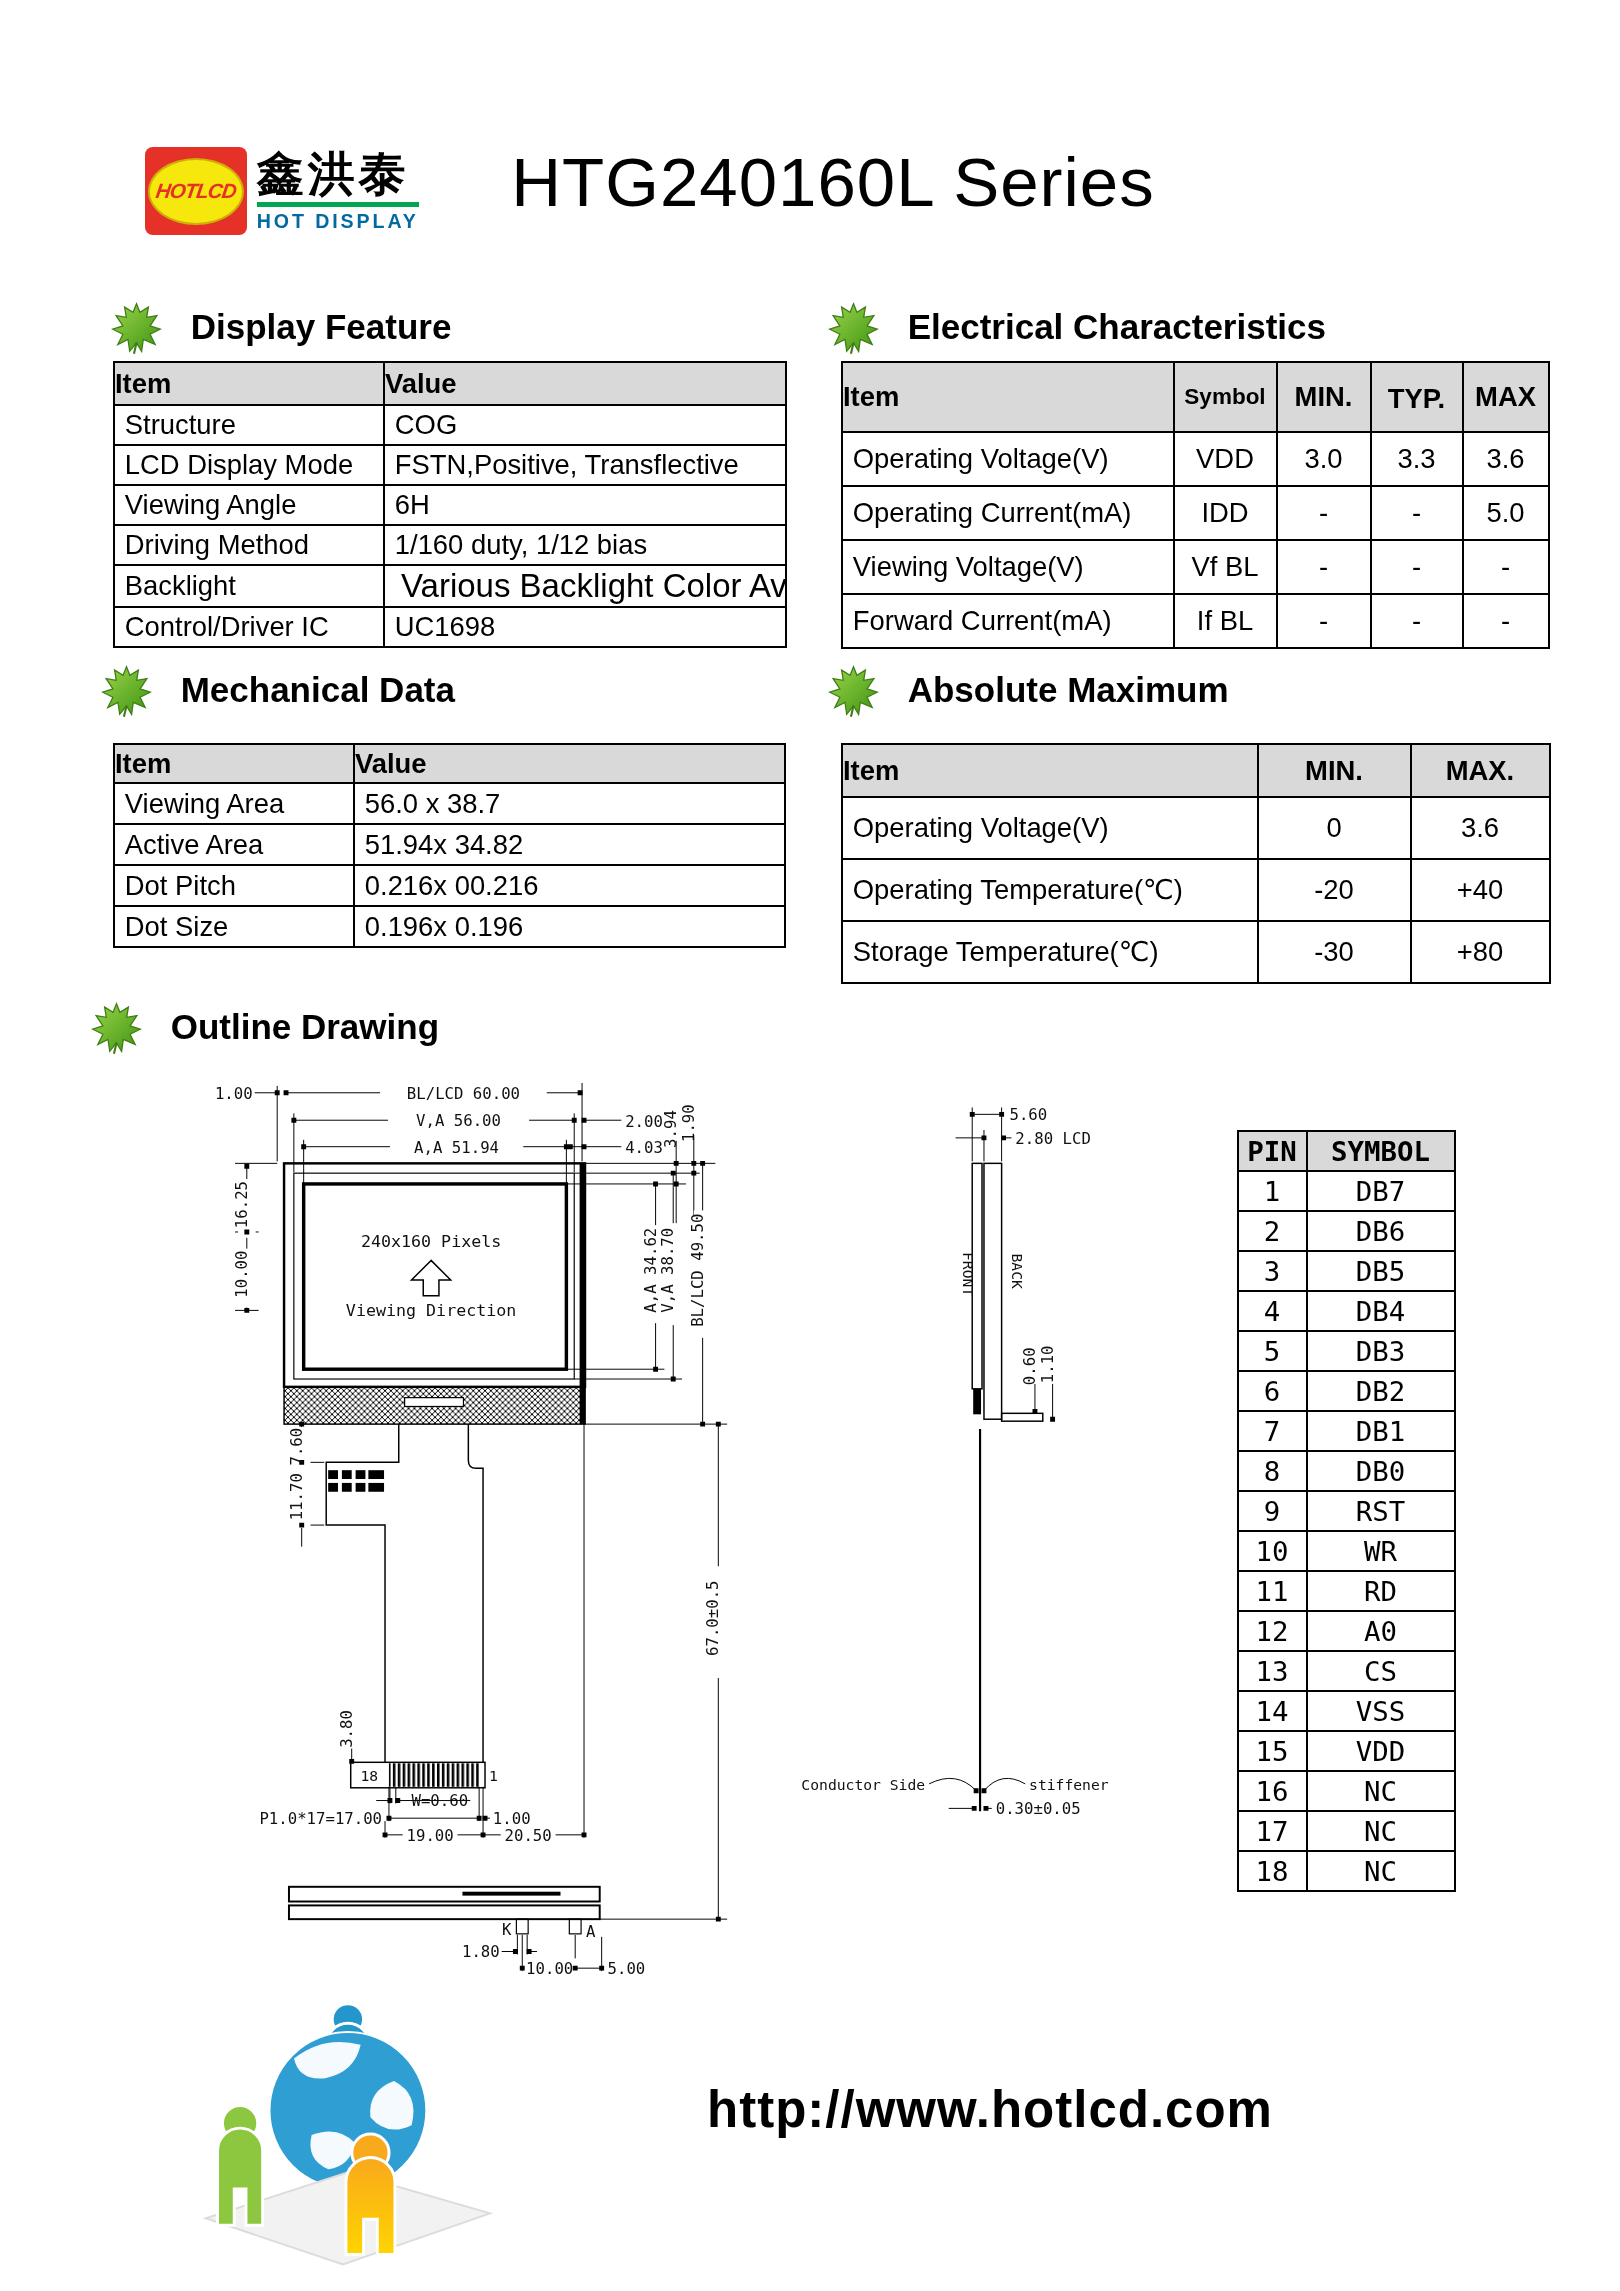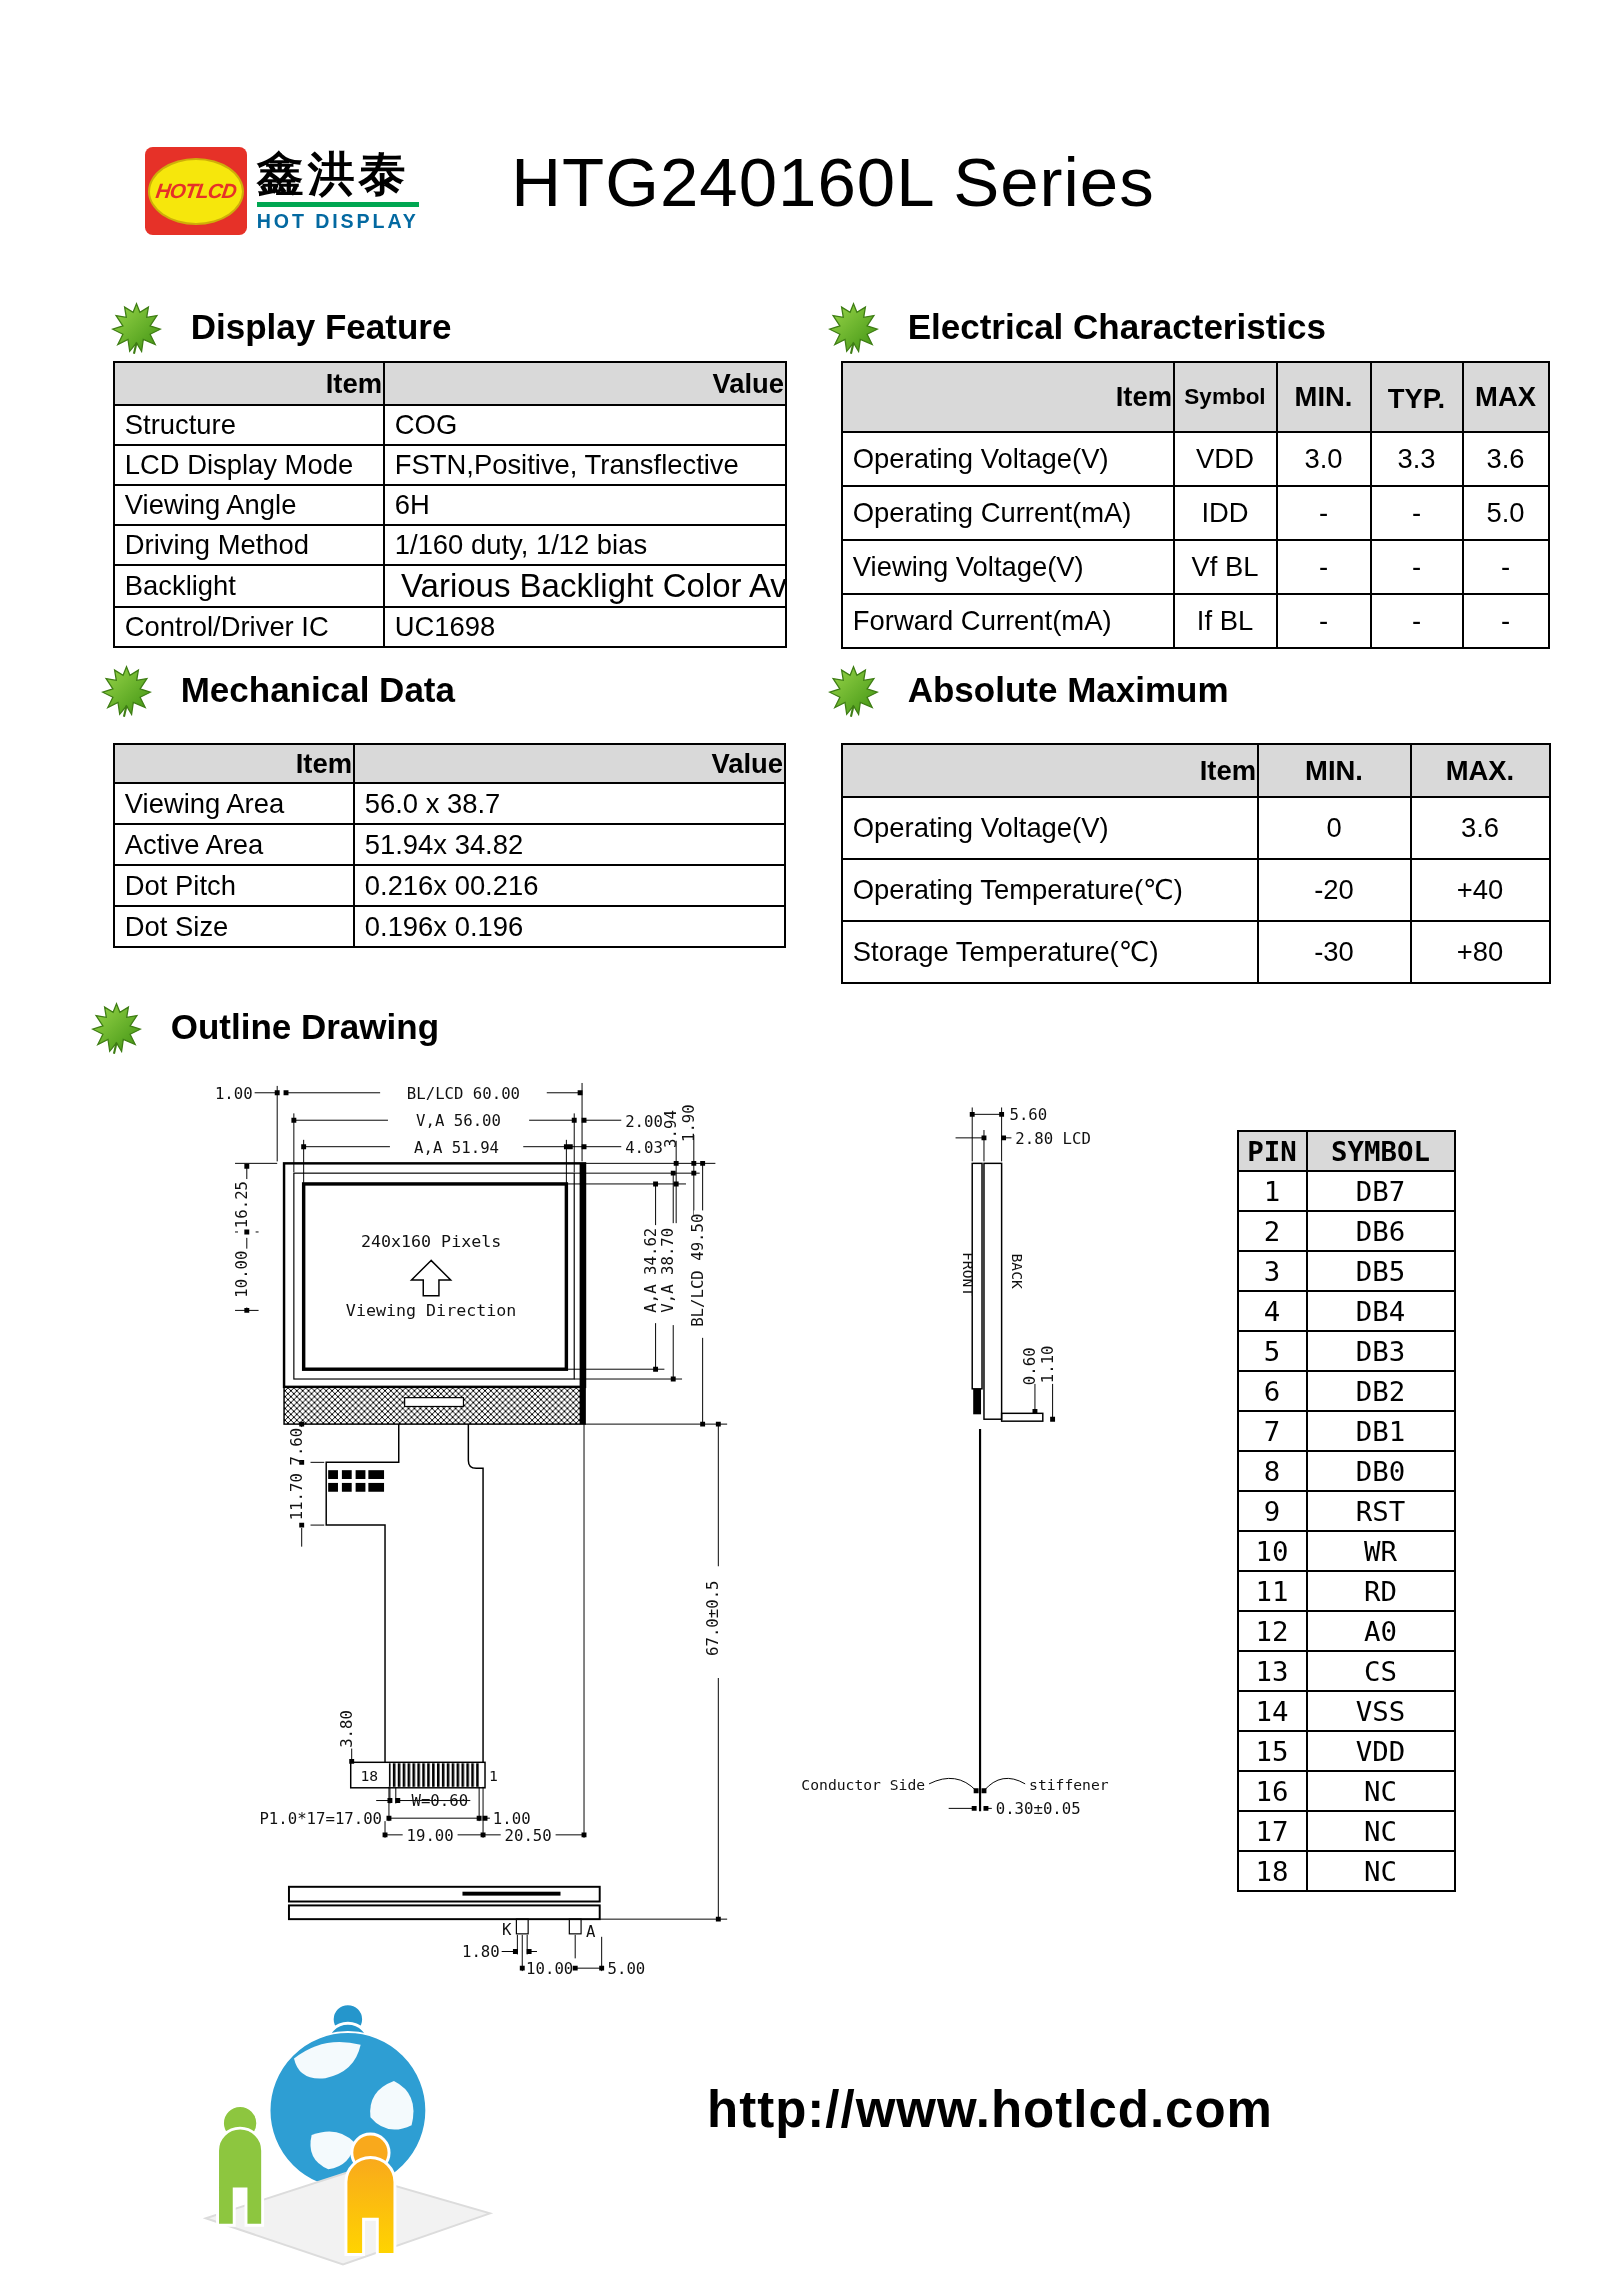--- a/index.html
+++ b/index.html
@@ -20,21 +20,21 @@
   .page-title{position:absolute;left:392px;top:143px;width:882px;text-align:center;
               font-size:69px;font-weight:400;letter-spacing:1px;}
   
   .sechead{position:absolute;display:flex;align-items:center;gap:13.7px;}
   .sechead .leaf{width:51px;height:55px;flex:0 0 auto;}
   .sechead h2{margin:15px;font-size:35px;font-weight:700;letter-spacing:0;}
   
   table.tbl{position:absolute;border-collapse:collapse;table-layout:fixed;
             border:2.9px solid #000;background:#fff;}
   table.tbl th,table.tbl td{border:2px solid #000;font-size:27.4px;overflow:hidden;white-space:nowrap;}
-  table.tbl thead th{background:#d9d9d9;font-weight:700;text-align:right;padding-left:10px;}
+  table.tbl thead th{background:#d9d9d9;font-weight:700;text-align:left;padding-left:0;}
   table.tbl td{padding-left:9.8px;text-align:left;font-weight:400;}
   
   .t-df{left:113px;top:361px;width:671px;}
   .t-df thead th{height:39px;}
   .t-df td{height:36px;margin-top:20px;}
   .t-df tbody tr:nth-child(5) td:nth-child(2){font-weight:400;font-size:33px;padding-left:16px;}
   
   .t-ec{left:841px;top:361px;width:708px;}
   .t-ec thead th{height:51px;}
   .t-ec td{height:50px;}

